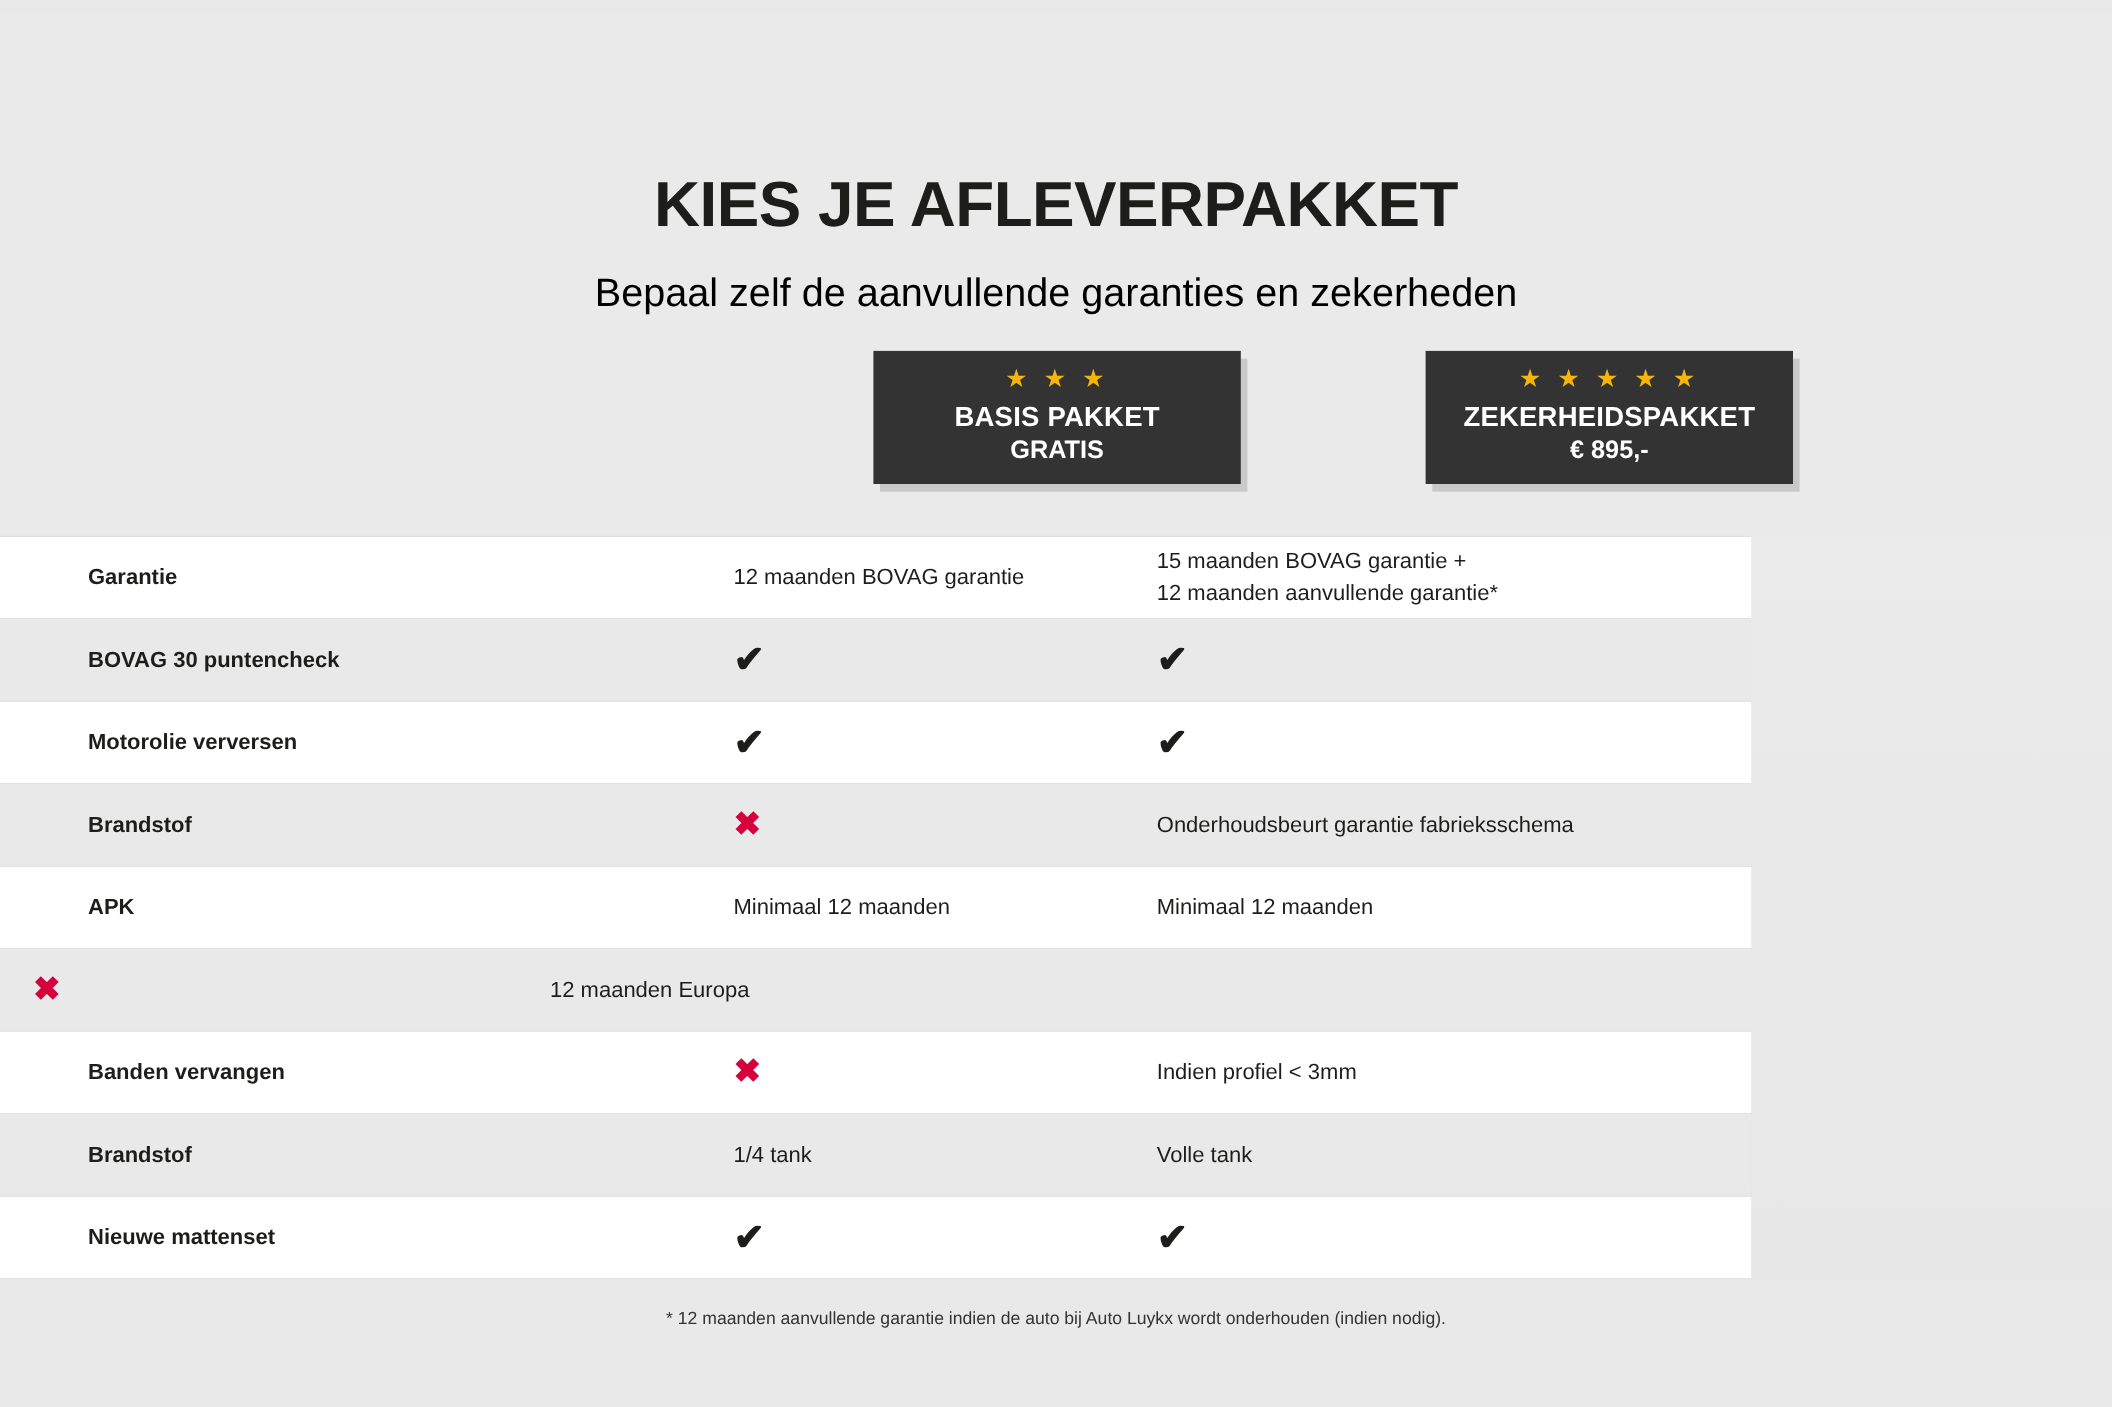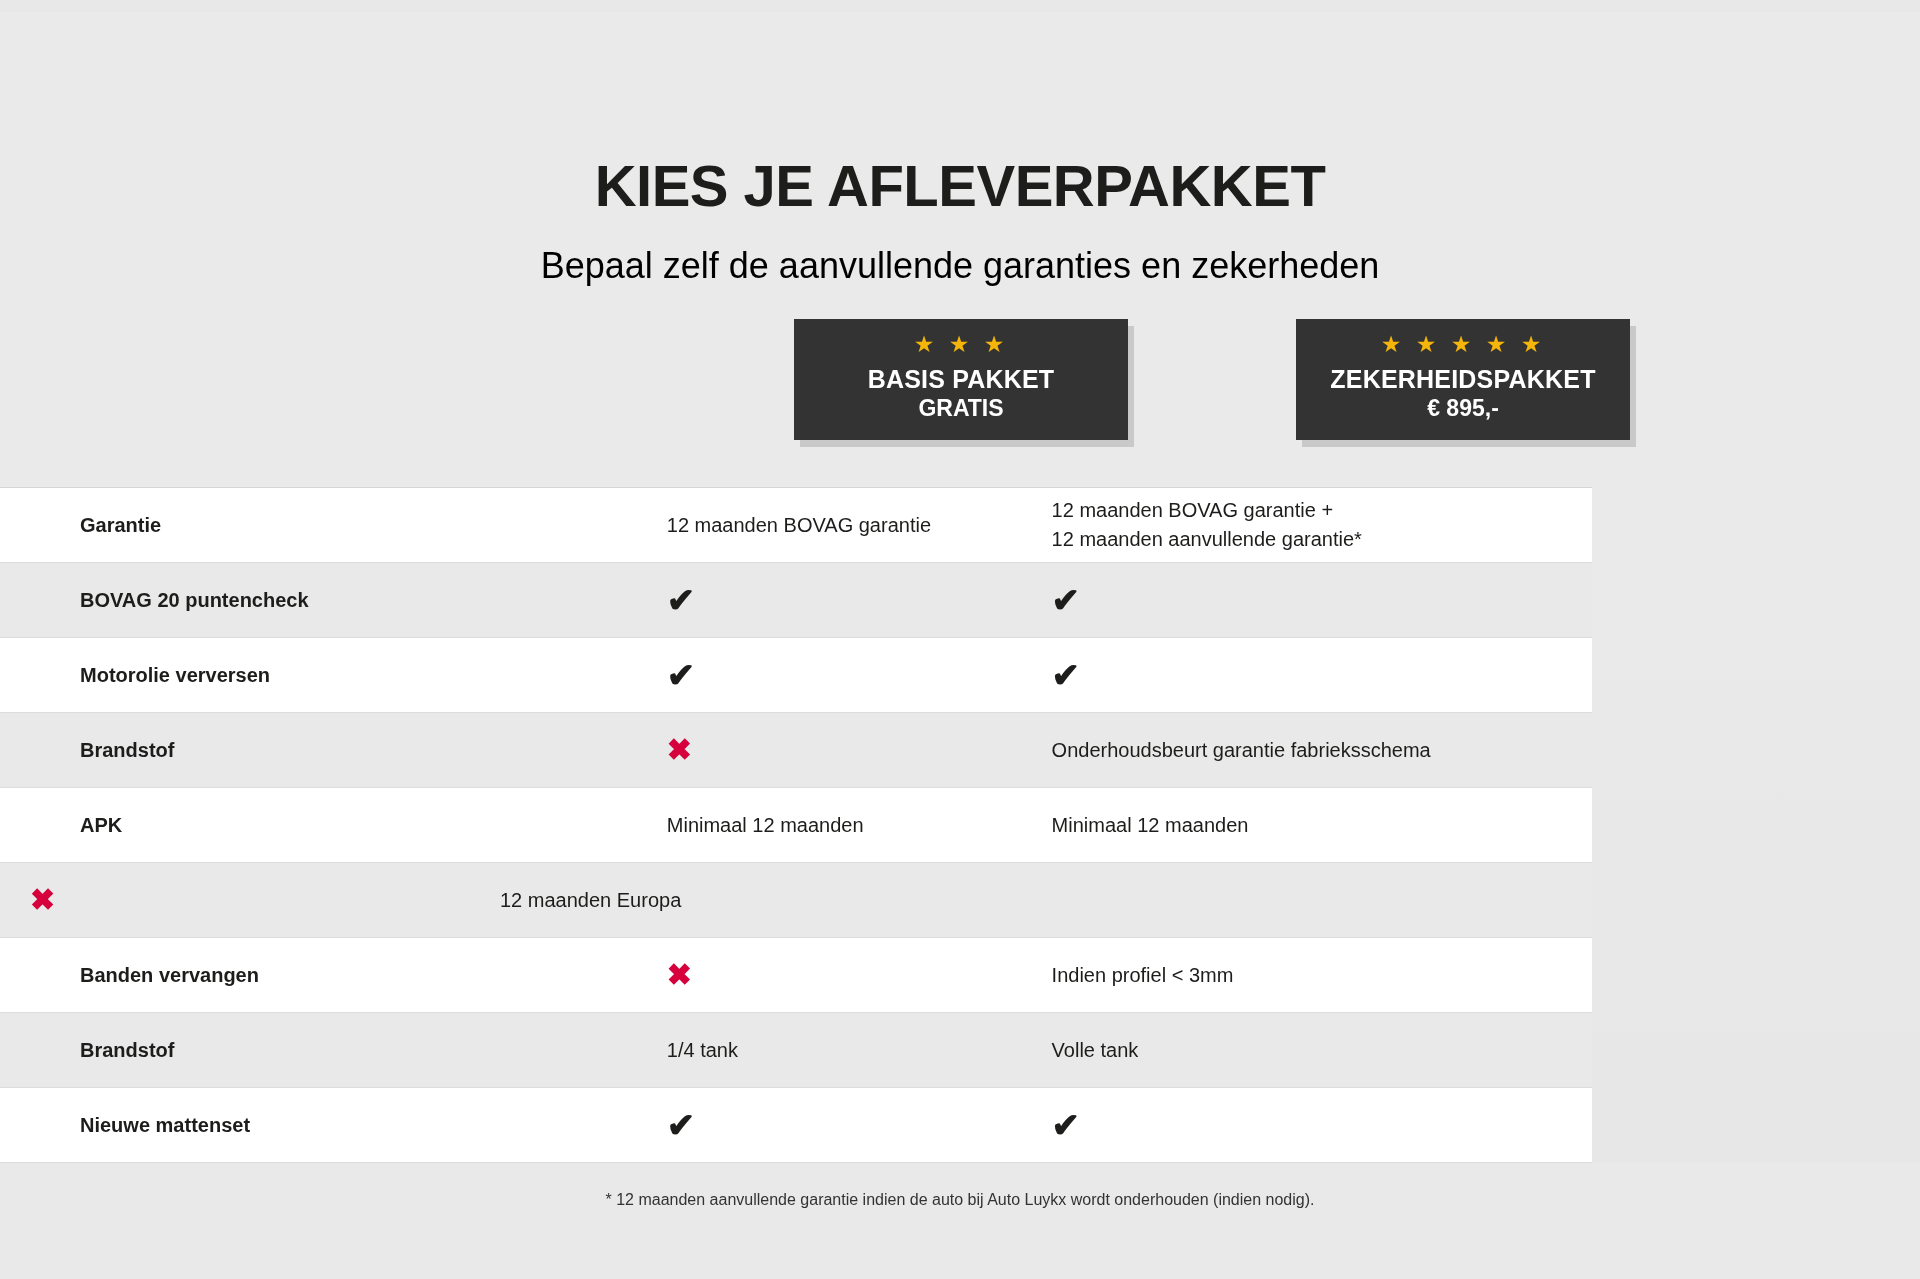--- a/index.html
+++ b/index.html
@@ -167,27 +167,27 @@
       <div class="banner-price">€ 895,-</div>
     </div>
   </div>
 
   <div class="table">
 
     <div class="row odd">
       <div class="cell-label">Garantie</div>
       <div class="cell-basis">12 maanden BOVAG garantie</div>
       <div class="cell-zeker multiline">
-          <div>12 maanden BOVAG garantie +</div>
+          <div>15 maanden BOVAG garantie +</div>
           <div>12 maanden aanvullende garantie*</div>
         </div>
     </div>
 
     <div class="row even">
-      <div class="cell-label">BOVAG 20 puntencheck</div>
+      <div class="cell-label">BOVAG 30 puntencheck</div>
       <div class="cell-basis"><span class="mark-check">✔</span></div>
       <div class="cell-zeker"><span class="mark-check">✔</span></div>
     </div>
 
     <div class="row odd">
       <div class="cell-label">Motorolie verversen</div>
       <div class="cell-basis"><span class="mark-check">✔</span></div>
       <div class="cell-zeker"><span class="mark-check">✔</span></div>
     </div>
 

